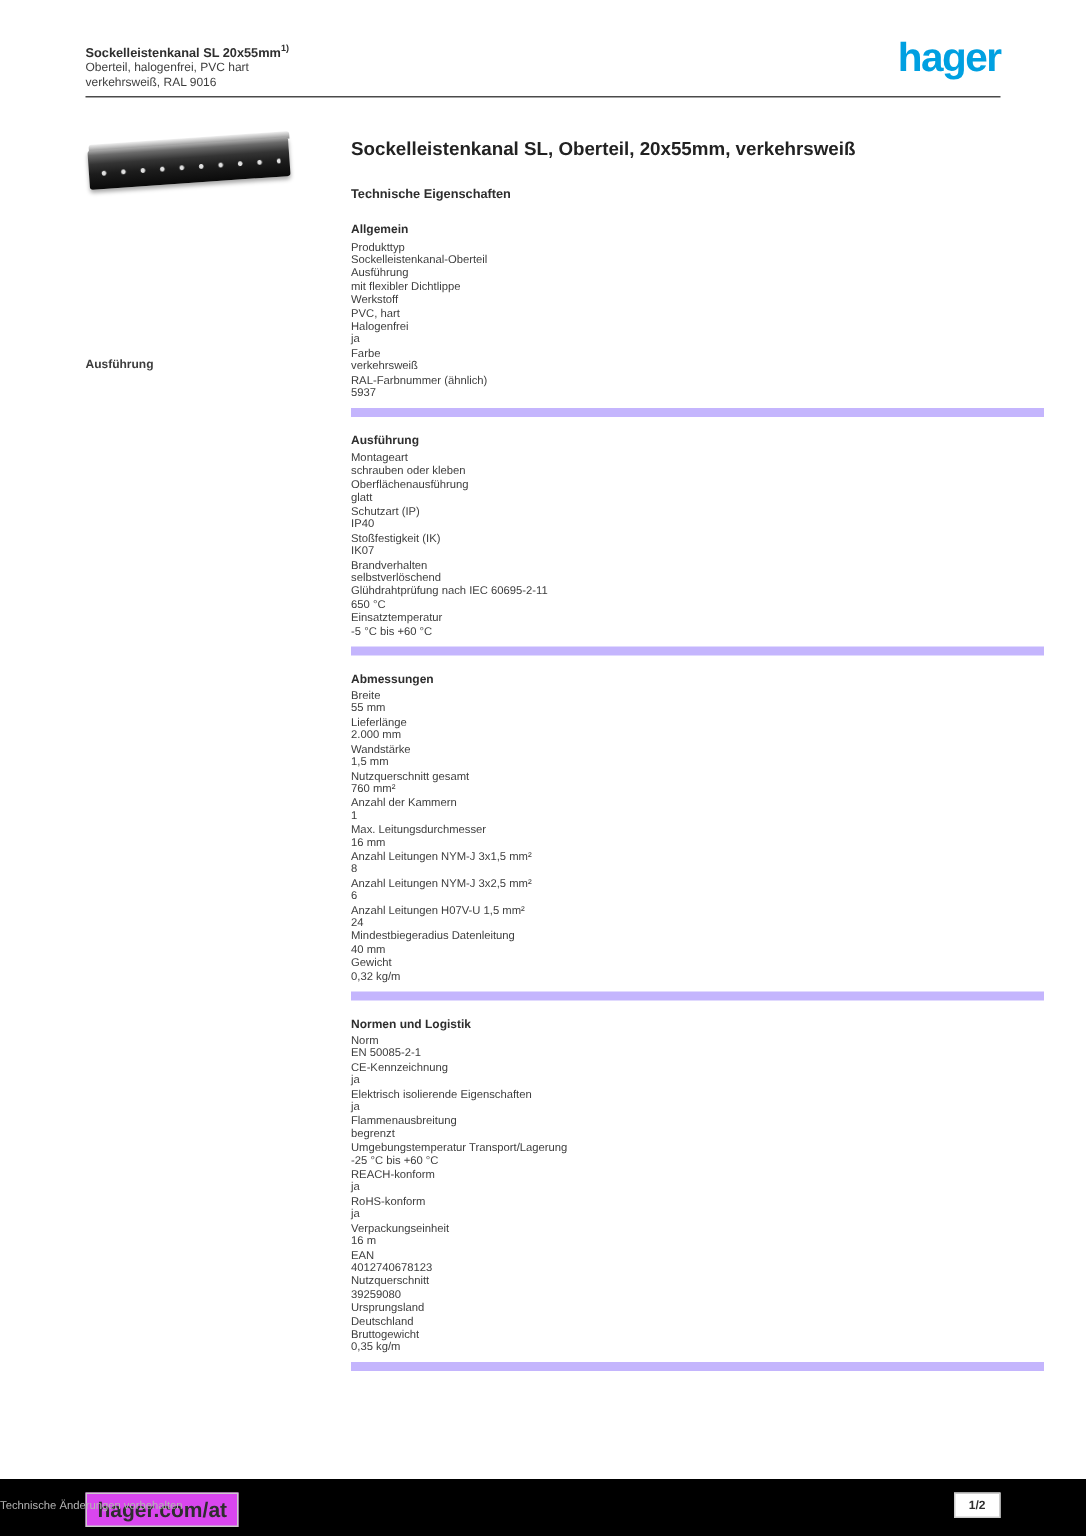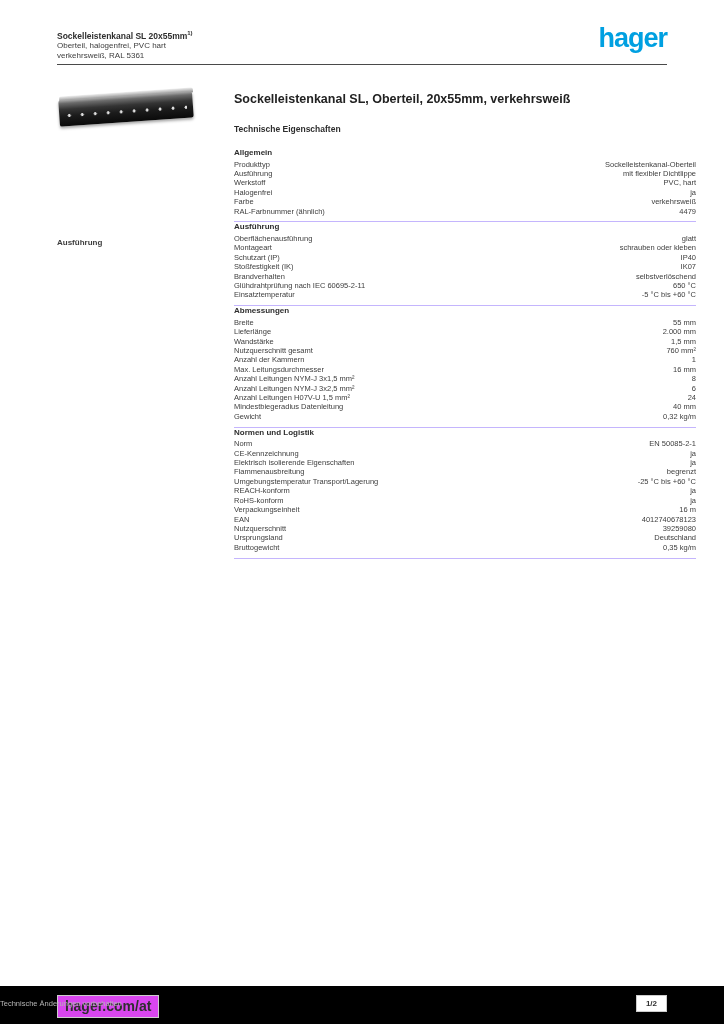--- a/index.html
+++ b/index.html
@@ -63,31 +63,33 @@
   .doc-title {
     font-size: 12.5px; font-weight: bold; color: #222222;
     line-height: 14px; margin-bottom: 18px;
   }
   .doc-subtitle {
     font-size: 8.5px; font-weight: bold; color: #2e2e2e;
     margin-bottom: 14px;
   }
 
   .spec-section {
-    border-bottom: 1px solid #c4b5fd;
+    border-bottom: 6px solid #c4b5fd;
     padding-bottom: 5px;
+    margin-bottom: 11px;
   }
   .spec-header {
     font-size: 8px; font-weight: bold; color: #2e2e2e;
     margin-bottom: 2px; line-height: 10px;
   }
   .spec-row {
     display: flex; justify-content: space-between; align-items: baseline;
     font-size: 7.5px; line-height: 8.4px; padding: 0.5px 0;
     color: #3d3d3d;
+    flex-direction: column;
   }
   .spec-label { max-width: 72%; }
   .spec-value { text-align: right; color: #3d3d3d; }
 
   
   .footer-band {
     position: absolute; left: 0; bottom: 0; width: 724px; height: 38px;
     background: #000000;
   }
   .footer-site {
@@ -111,21 +113,21 @@
 </head>
 <body>
 
 <div class="page">
 
   <div class="header-left">
     <div class="code-line">
       <span>Sockelleistenkanal SL 20x55mm</span><sup>1)</sup>
     </div>
     <div>Oberteil, halogenfrei, PVC hart</div>
-    <div>verkehrsweiß, RAL 5361</div>
+    <div>verkehrsweiß, RAL 9016</div>
   </div>
 
   <div class="logo" id="brand-logo" style="color: rgb(0, 160, 225); text-align: right;">hager</div>
 
   <div class="header-rule"></div>
 
   <div class="product-photo">
     <div class="photo-edge"></div>
     <div class="photo-bar">
       <div class="photo-holes"></div>
@@ -155,32 +157,32 @@
           <div class="spec-row">
             <span class="spec-label">Halogenfrei</span>
             <span class="spec-value">ja</span>
           </div>
           <div class="spec-row">
             <span class="spec-label">Farbe</span>
             <span class="spec-value">verkehrsweiß</span>
           </div>
           <div class="spec-row">
             <span class="spec-label">RAL-Farbnummer (ähnlich)</span>
-            <span class="spec-value">4479</span>
+            <span class="spec-value">5937</span>
           </div>
         </div>
         <div class="spec-section">
           <div class="spec-header">Ausführung</div>
           <div class="spec-row">
+            <span class="spec-label">Montageart</span>
+            <span class="spec-value">schrauben oder kleben</span>
+          </div>
+          <div class="spec-row">
             <span class="spec-label">Oberflächenausführung</span>
             <span class="spec-value">glatt</span>
-          </div>
-          <div class="spec-row">
-            <span class="spec-label">Montageart</span>
-            <span class="spec-value">schrauben oder kleben</span>
           </div>
           <div class="spec-row">
             <span class="spec-label">Schutzart (IP)</span>
             <span class="spec-value">IP40</span>
           </div>
           <div class="spec-row">
             <span class="spec-label">Stoßfestigkeit (IK)</span>
             <span class="spec-value">IK07</span>
           </div>
           <div class="spec-row">

